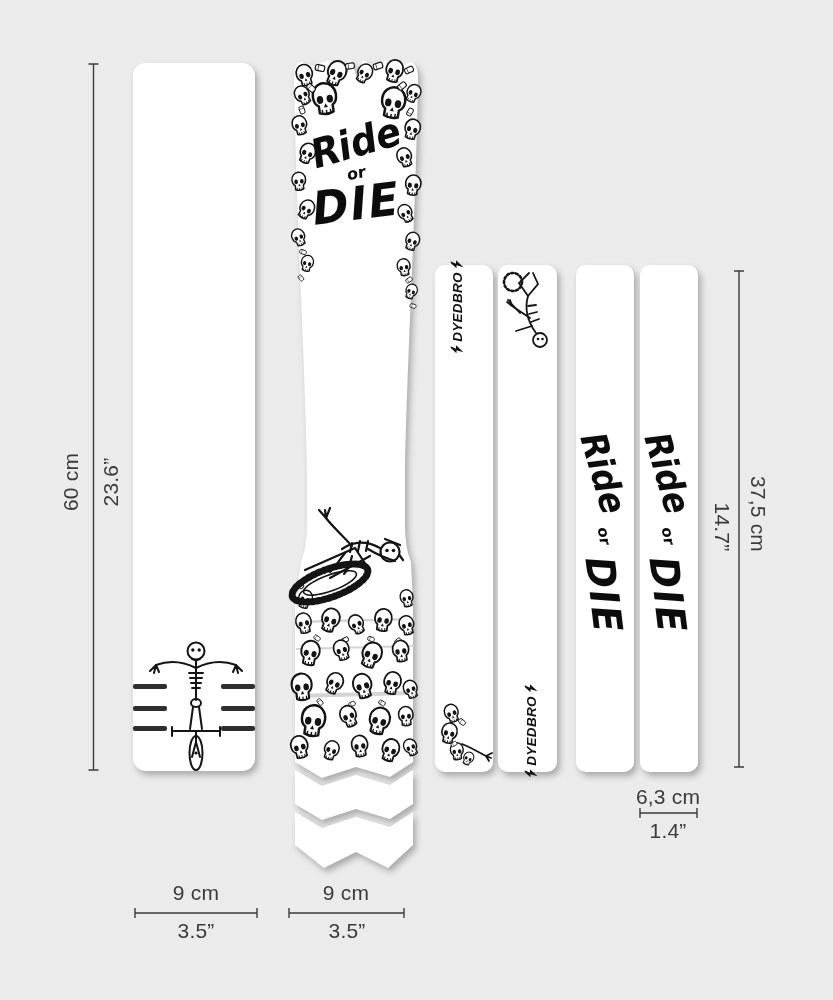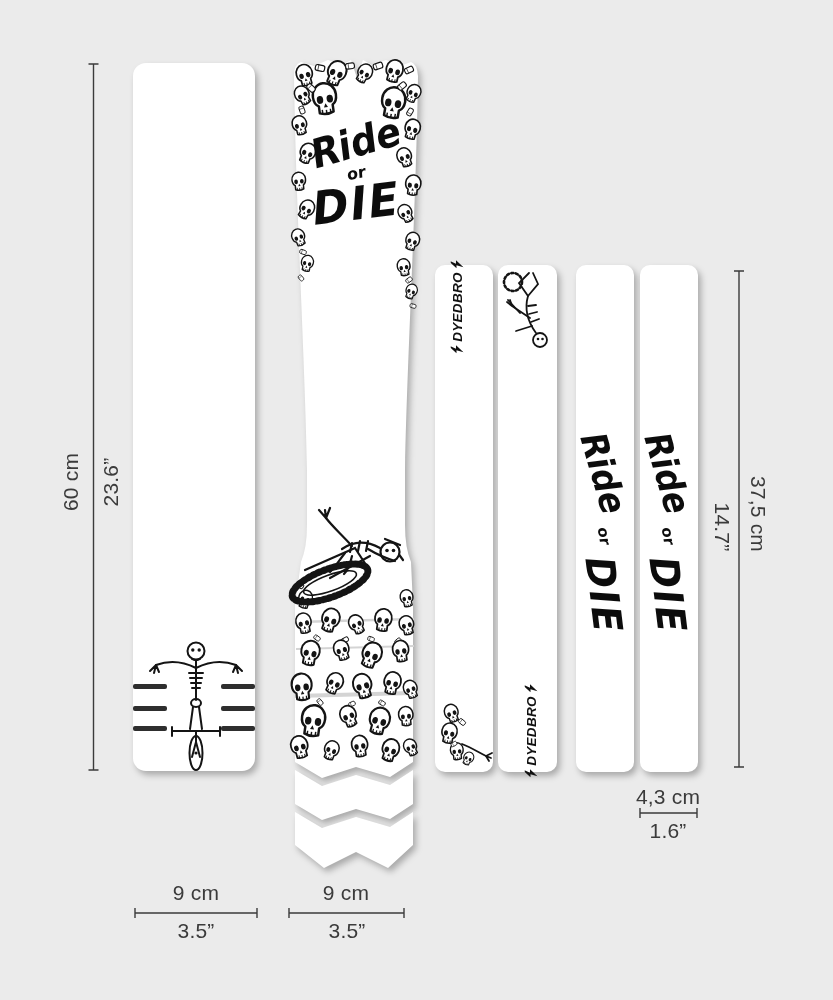--- a/index.html
+++ b/index.html
@@ -266,16 +266,16 @@
 
   <div class="dim-label" style="left:196px;top:893px;">9 cm</div>
   <div class="dim-label" style="left:196px;top:931px;">3.5”</div>
 
   <div class="dim-label" style="left:346px;top:893px;">9 cm</div>
   <div class="dim-label" style="left:347px;top:931px;">3.5”</div>
 
   <div class="dim-label rot-cw" style="left:758px;top:514px;">37,5 cm</div>
   <div class="dim-label rot-cw" style="left:722px;top:527px;">14.7”</div>
 
-  <div class="dim-label" style="left:668px;top:797px;">4,3 cm</div>
-  <div class="dim-label" style="left:668px;top:831px;">1.6”</div>
+  <div class="dim-label" style="left:668px;top:797px;">6,3 cm</div>
+  <div class="dim-label" style="left:668px;top:831px;">1.4”</div>
 
 </div>
 
 </body></html>

